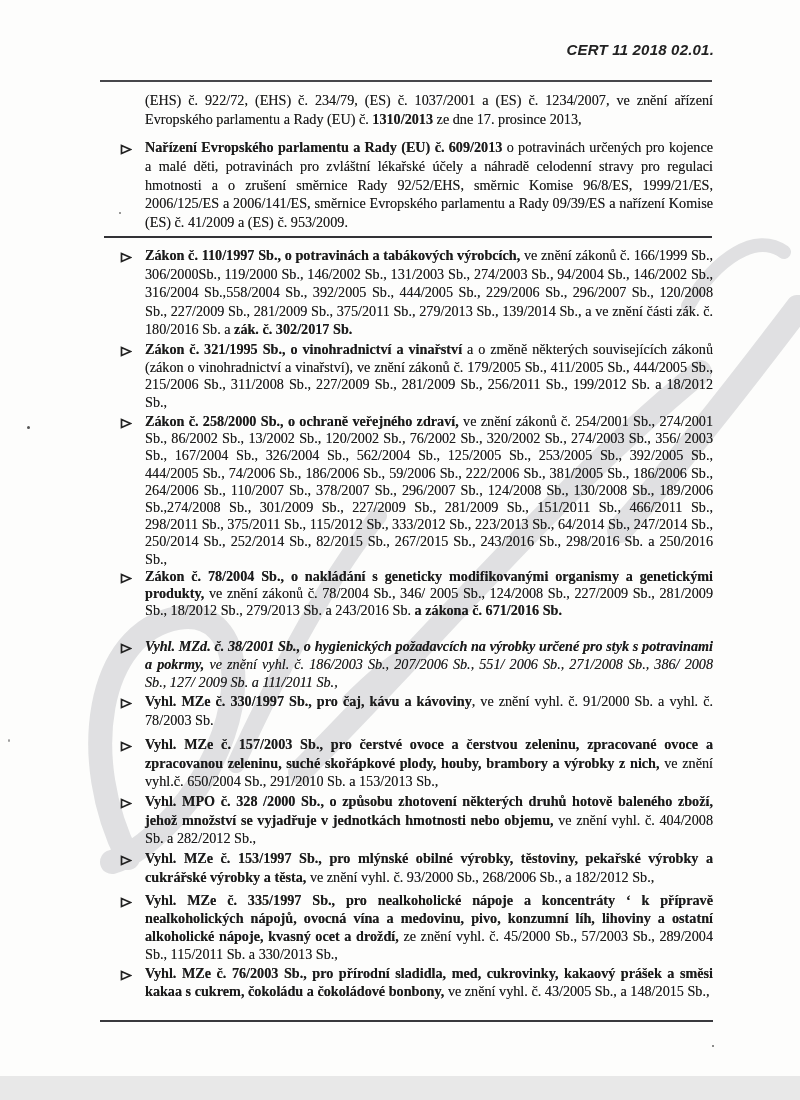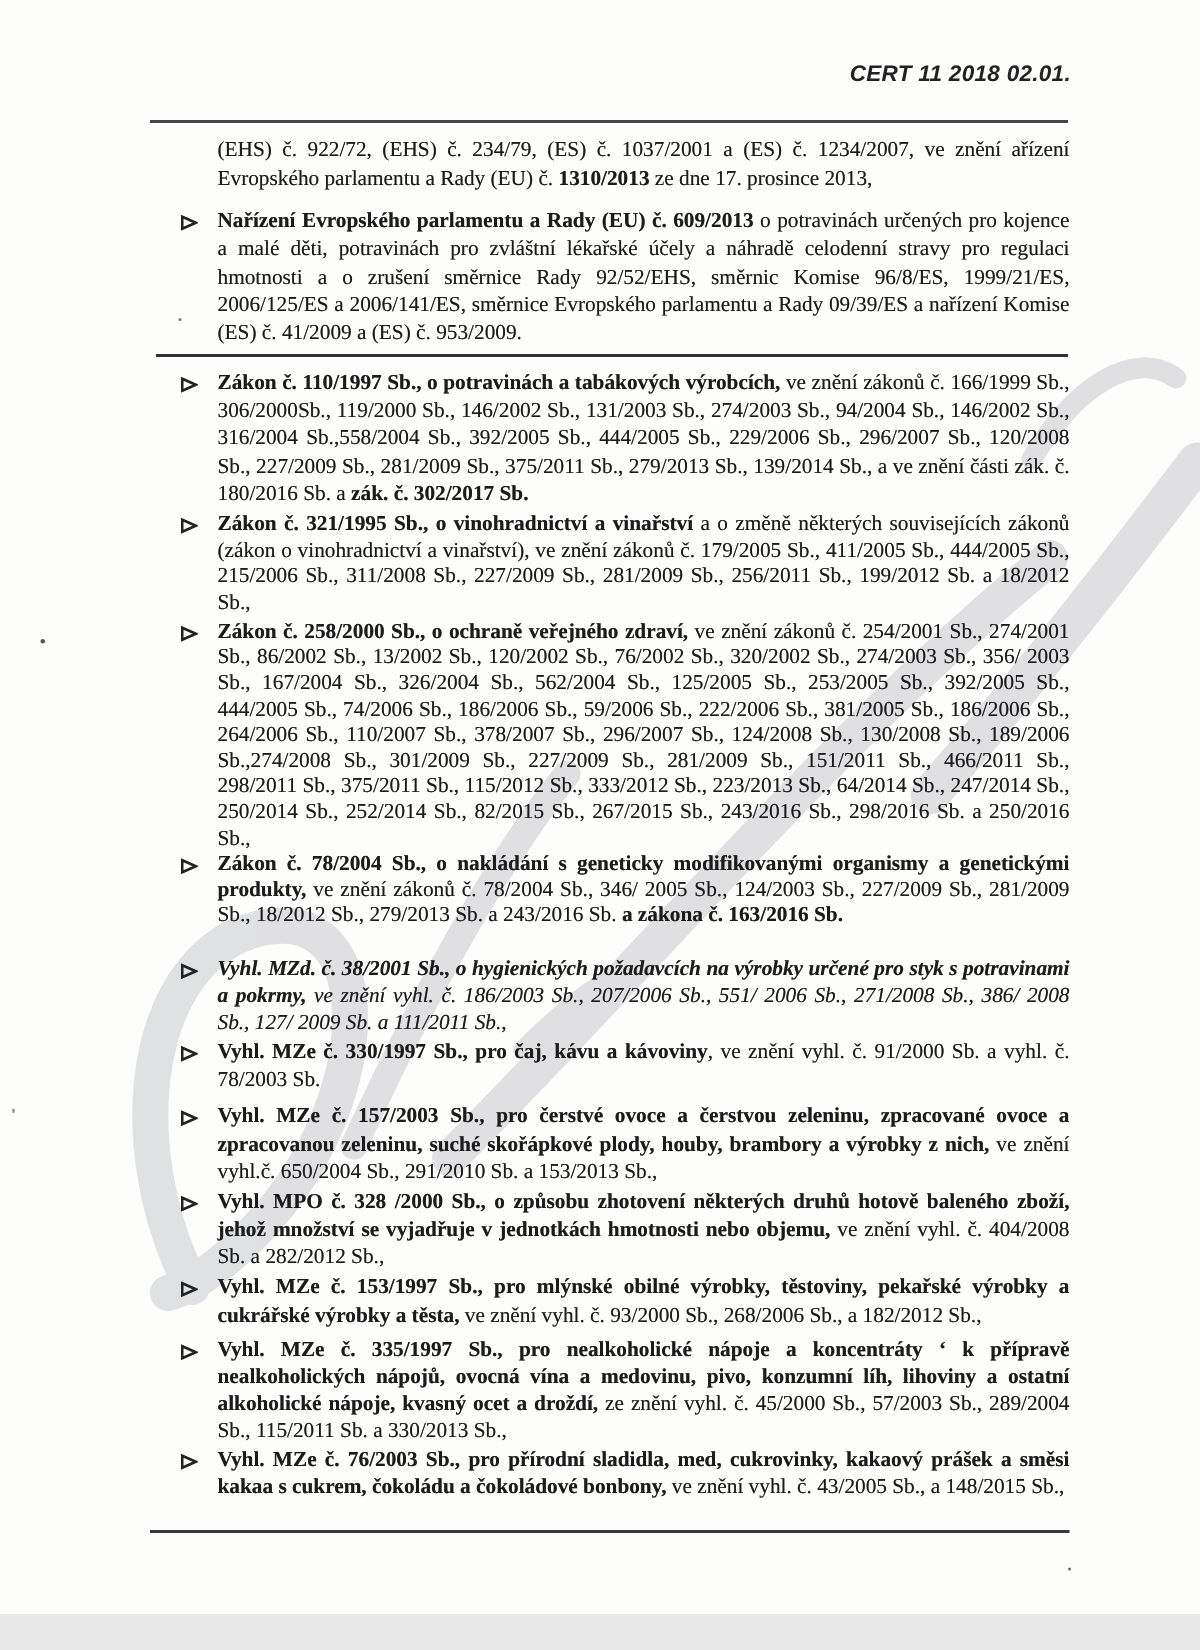--- a/index.html
+++ b/index.html
@@ -84,21 +84,21 @@
               <path d="M1.5 1.5 L10.5 5.5 L1.5 9.5 Z" fill="none" stroke="#222" stroke-width="1.7"></path>
             </svg></span><b>Zákon č. 110/1997 Sb., o potravinách a tabákových výrobcích,</b><span> ve znění zákonů č. 166/1999 Sb., 306/2000Sb., 119/2000 Sb., 146/2002 Sb., 131/2003 Sb., 274/2003 Sb., 94/2004 Sb., 146/2002 Sb., 316/2004 Sb.,558/2004 Sb., 392/2005 Sb., 444/2005 Sb., 229/2006 Sb., 296/2007 Sb., 120/2008 Sb., 227/2009 Sb., 281/2009 Sb., 375/2011 Sb., 279/2013 Sb., 139/2014 Sb., a ve znění části zák. č. 180/2016 Sb. a </span><b>zák. č. 302/2017 Sb.</b></div>
         <div class="para"><span class="bullet"><svg width="12" height="11" viewBox="0 0 12 11">
               <path d="M1.5 1.5 L10.5 5.5 L1.5 9.5 Z" fill="none" stroke="#222" stroke-width="1.7"></path>
             </svg></span><b>Zákon č. 321/1995 Sb., o vinohradnictví a vinařství</b><span> a o změně některých souvisejících zákonů (zákon o vinohradnictví a vinařství), ve znění zákonů č. 179/2005 Sb., 411/2005 Sb., 444/2005 Sb., 215/2006 Sb., 311/2008 Sb., 227/2009 Sb., 281/2009 Sb., 256/2011 Sb., 199/2012 Sb. a 18/2012 Sb.,</span></div>
         <div class="para"><span class="bullet"><svg width="12" height="11" viewBox="0 0 12 11">
               <path d="M1.5 1.5 L10.5 5.5 L1.5 9.5 Z" fill="none" stroke="#222" stroke-width="1.7"></path>
             </svg></span><b>Zákon č. 258/2000 Sb., o ochraně veřejného zdraví,</b><span> ve znění zákonů č. 254/2001 Sb., 274/2001 Sb., 86/2002 Sb., 13/2002 Sb., 120/2002 Sb., 76/2002 Sb., 320/2002 Sb., 274/2003 Sb., 356/ 2003 Sb., 167/2004 Sb., 326/2004 Sb., 562/2004 Sb., 125/2005 Sb., 253/2005 Sb., 392/2005 Sb., 444/2005 Sb., 74/2006 Sb., 186/2006 Sb., 59/2006 Sb., 222/2006 Sb., 381/2005 Sb., 186/2006 Sb., 264/2006 Sb., 110/2007 Sb., 378/2007 Sb., 296/2007 Sb., 124/2008 Sb., 130/2008 Sb., 189/2006 Sb.,274/2008 Sb., 301/2009 Sb., 227/2009 Sb., 281/2009 Sb., 151/2011 Sb., 466/2011 Sb., 298/2011 Sb., 375/2011 Sb., 115/2012 Sb., 333/2012 Sb., 223/2013 Sb., 64/2014 Sb., 247/2014 Sb., 250/2014 Sb., 252/2014 Sb., 82/2015 Sb., 267/2015 Sb., 243/2016 Sb., 298/2016 Sb. a 250/2016 Sb.,</span></div>
         <div class="para"><span class="bullet"><svg width="12" height="11" viewBox="0 0 12 11">
               <path d="M1.5 1.5 L10.5 5.5 L1.5 9.5 Z" fill="none" stroke="#222" stroke-width="1.7"></path>
-            </svg></span><b>Zákon č. 78/2004 Sb., o nakládání s geneticky modifikovanými organismy a genetickými produkty,</b><span> ve znění zákonů č. 78/2004 Sb., 346/ 2005 Sb., 124/2003 Sb., 227/2009 Sb., 281/2009 Sb., 18/2012 Sb., 279/2013 Sb. a 243/2016 Sb. </span><b>a zákona č. 163/2016 Sb.</b></div>
+            </svg></span><b>Zákon č. 78/2004 Sb., o nakládání s geneticky modifikovanými organismy a genetickými produkty,</b><span> ve znění zákonů č. 78/2004 Sb., 346/ 2005 Sb., 124/2008 Sb., 227/2009 Sb., 281/2009 Sb., 18/2012 Sb., 279/2013 Sb. a 243/2016 Sb. </span><b>a zákona č. 671/2016 Sb.</b></div>
         <div class="para"><span class="bullet"><svg width="12" height="11" viewBox="0 0 12 11">
               <path d="M1.5 1.5 L10.5 5.5 L1.5 9.5 Z" fill="none" stroke="#222" stroke-width="1.7"></path>
             </svg></span><b>Vyhl. MZd. č. 38/2001 Sb., o hygienických požadavcích na výrobky určené pro styk s potravinami a pokrmy,</b><span> ve znění vyhl. č. 186/2003 Sb., 207/2006 Sb., 551/ 2006 Sb., 271/2008 Sb., 386/ 2008 Sb., 127/ 2009 Sb. a  111/2011 Sb.,</span></div>
         <div class="para"><span class="bullet"><svg width="12" height="11" viewBox="0 0 12 11">
               <path d="M1.5 1.5 L10.5 5.5 L1.5 9.5 Z" fill="none" stroke="#222" stroke-width="1.7"></path>
             </svg></span><b>Vyhl. MZe č. 330/1997 Sb., pro čaj, kávu a kávoviny</b><span>, ve znění vyhl. č. 91/2000 Sb. a vyhl. č. 78/2003 Sb.</span></div>
         <div class="para"><span class="bullet"><svg width="12" height="11" viewBox="0 0 12 11">
               <path d="M1.5 1.5 L10.5 5.5 L1.5 9.5 Z" fill="none" stroke="#222" stroke-width="1.7"></path>
             </svg></span><b>Vyhl. MZe č. 157/2003 Sb., pro čerstvé ovoce a čerstvou zeleninu, zpracované ovoce a zpracovanou zeleninu, suché skořápkové plody, houby, brambory a výrobky z nich,</b><span> ve znění vyhl.č. 650/2004 Sb., 291/2010 Sb. a 153/2013 Sb.,</span></div>
         <div class="para"><span class="bullet"><svg width="12" height="11" viewBox="0 0 12 11">

